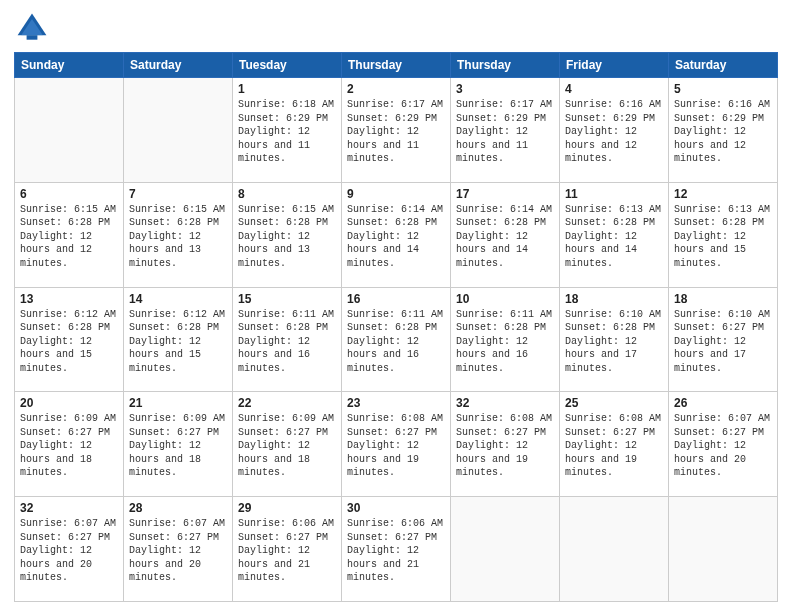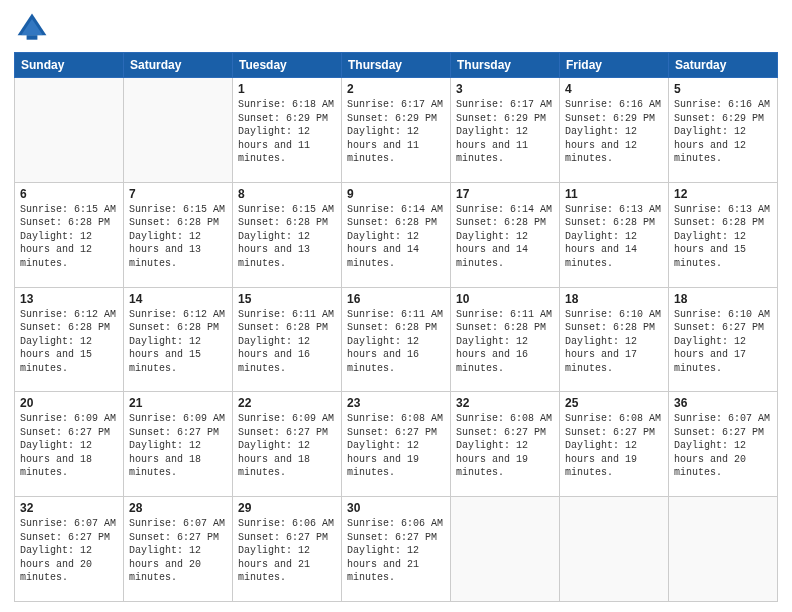--- a/index.html
+++ b/index.html
@@ -297,21 +297,21 @@
 Sunset: 6:27 PM
 Daylight: 12 hours and 19 minutes.</div>
           </td>
           <td>
             <span class="day-number">25</span>
             <div class="day-info" style="white-space: pre-wrap;">Sunrise: 6:08 AM
 Sunset: 6:27 PM
 Daylight: 12 hours and 19 minutes.</div>
           </td>
           <td>
-            <span class="day-number">36</span>
+            <span class="day-number">26</span>
             <div class="day-info" style="white-space: pre-wrap;">Sunrise: 6:07 AM
 Sunset: 6:27 PM
 Daylight: 12 hours and 20 minutes.</div>
           </td>
         </tr>
         <tr>
           <td>
             <span class="day-number">32</span>
             <div class="day-info" style="white-space: pre-wrap;">Sunrise: 6:07 AM
 Sunset: 6:27 PM

